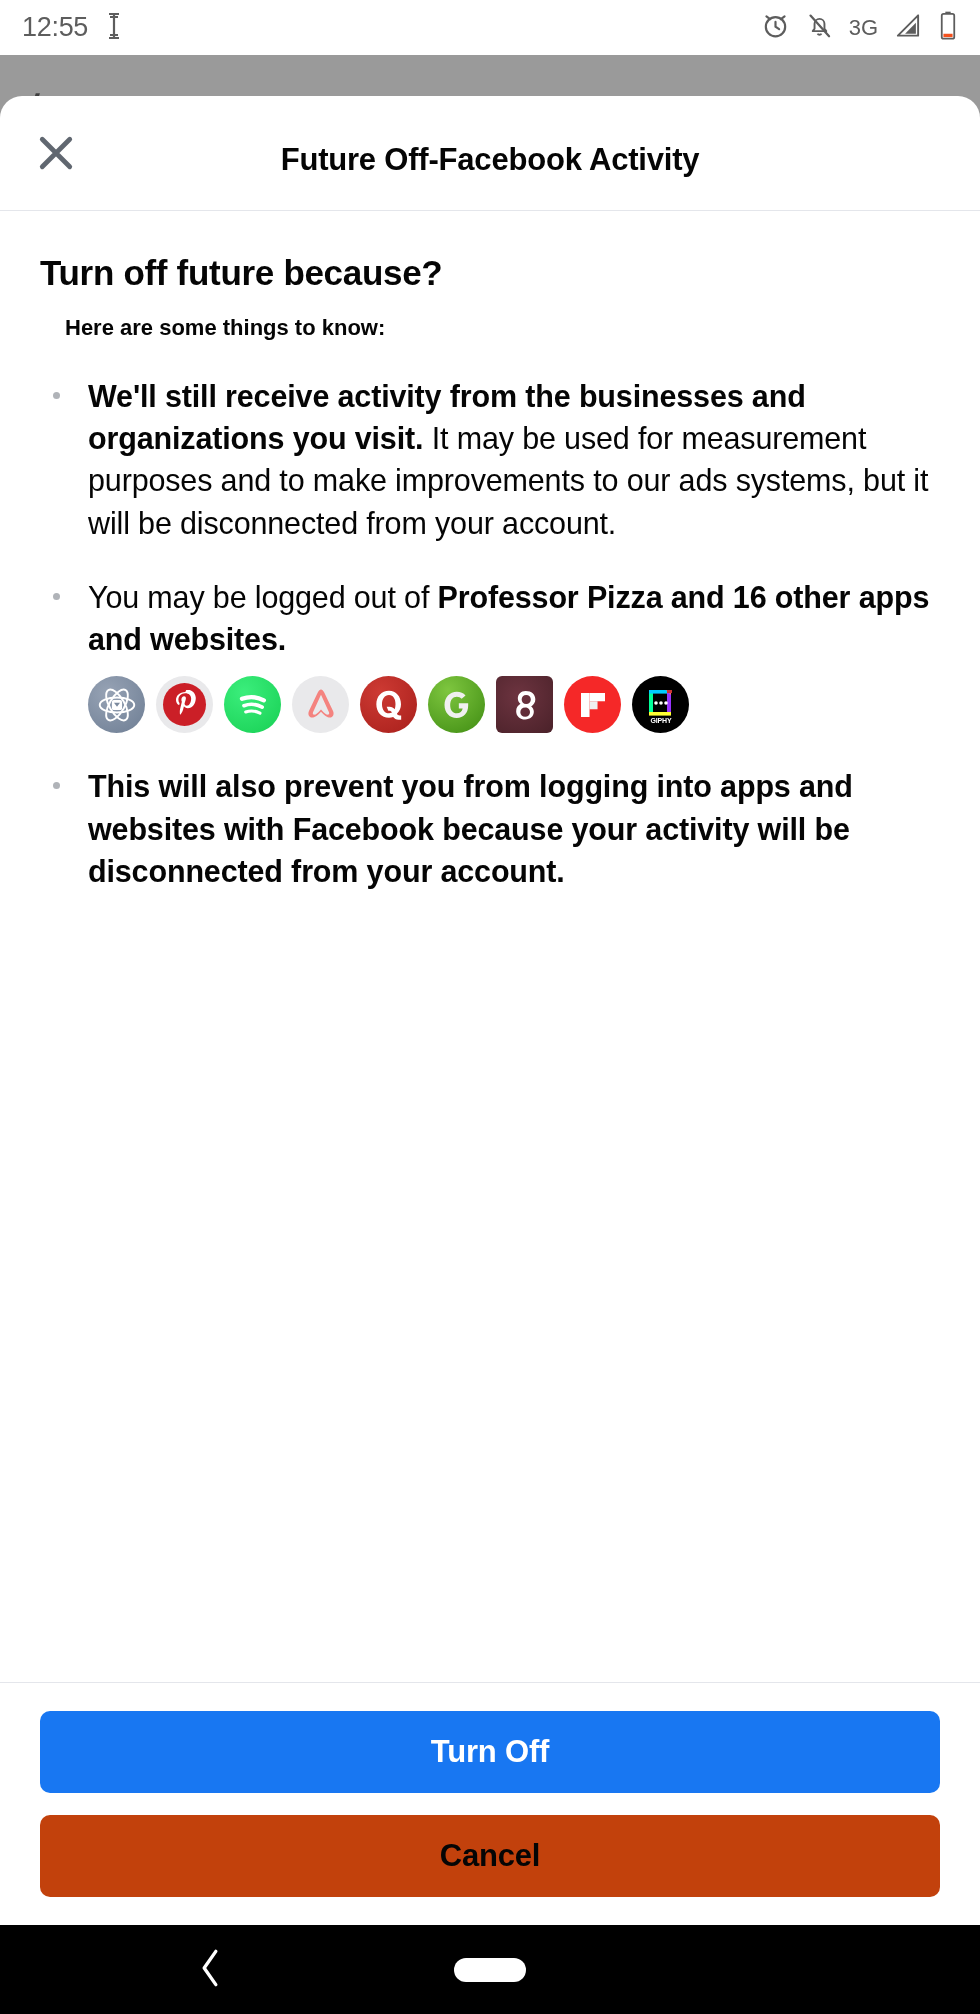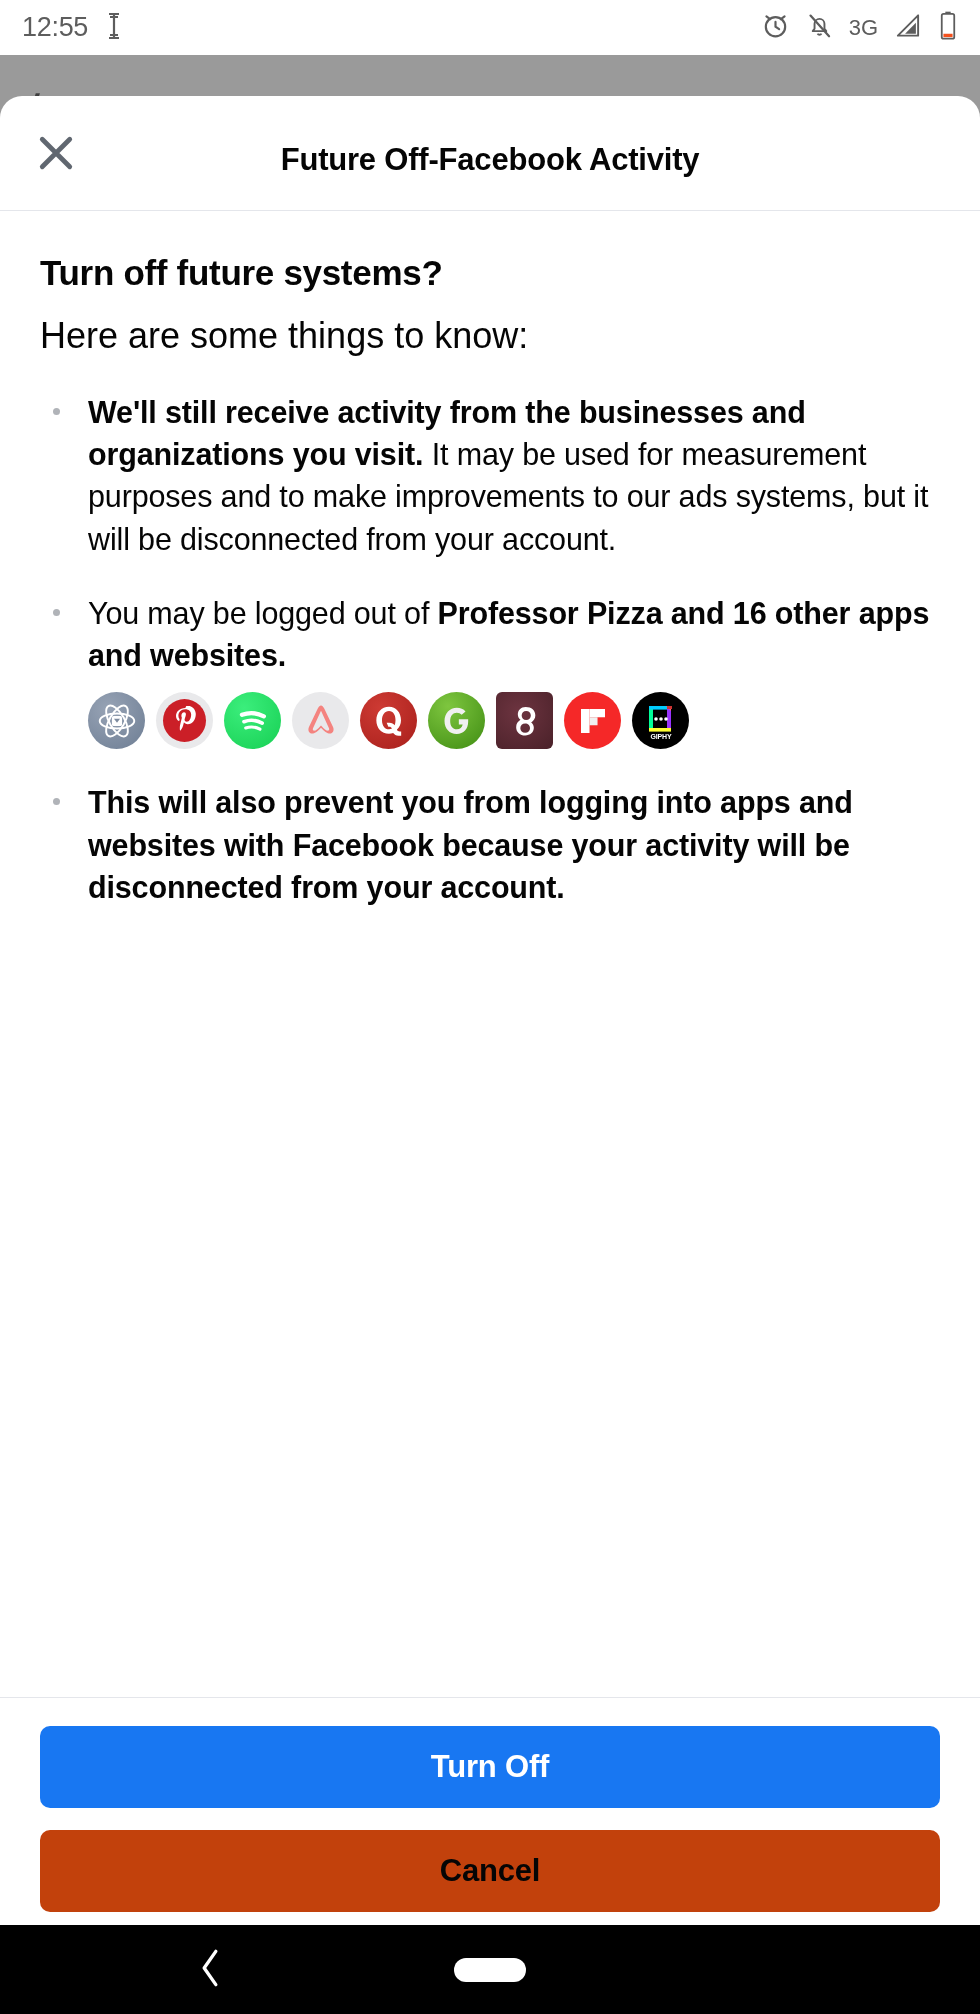--- a/index.html
+++ b/index.html
@@ -81,22 +81,23 @@
     flex:1 1 auto;
     padding:42px 34px 0 40px;
     overflow:hidden;
   }
   .h1 {
     font-size:35px; font-weight:700; color:#050505;
     letter-spacing:-0.3px;
     margin-bottom:22px;
   }
   .lede {
-    font-size:36px; color:#050505; font-weight:400;
+    font-size:22px; color:#050505; font-weight:700;
     margin-bottom:34px;
+    margin-left:25px;
   }
   ul.facts { list-style:none; }
   ul.facts > li {
     position:relative;
     padding-left:48px;
     margin-bottom:32px;
     font-size:30.5px;
     line-height:1.385;
     color:#050505;
     letter-spacing:-0.15px;
@@ -125,21 +126,21 @@
     display:flex; align-items:center; justify-content:center;
     overflow:hidden;
     position:relative;
   }
   .appicon.square { border-radius:6px; }
 
   
   .sheet-footer {
     flex:0 0 auto;
     border-top:1px solid #e4e6eb;
-    padding:28px 40px 13px 40px;
+    padding:28px 40px 28px 40px;
   }
   .btn {
     display:flex; align-items:center; justify-content:center;
     height:82px;
     border-radius:10px;
     font-size:31px; font-weight:700;
     letter-spacing:-0.2px;
     cursor:pointer;
     user-select:none;
   }
@@ -224,21 +225,21 @@
         <span>
           <svg width="44" height="44" viewBox="0 0 24 24">
             <path d="M4.5 4.5 L19.5 19.5 M19.5 4.5 L4.5 19.5" stroke="#606770" stroke-width="2.6" stroke-linecap="round"></path>
           </svg>
         </span>
       </div>
       <div class="sheet-title">Future Off-Facebook Activity</div>
     </div>
 
     <div class="sheet-body">
-      <div class="h1">Turn off future systems?</div>
+      <div class="h1">Turn off future because?</div>
       <div class="lede">Here are some things to know:</div>
 
       <ul class="facts">
 
 
         <li class="fact">
           <b>We'll still receive activity from the businesses and organizations you visit.</b><span> It may be used for measurement purposes and to make improvements to our ads systems, but it will be disconnected from your account.</span>
         </li>
 
 

